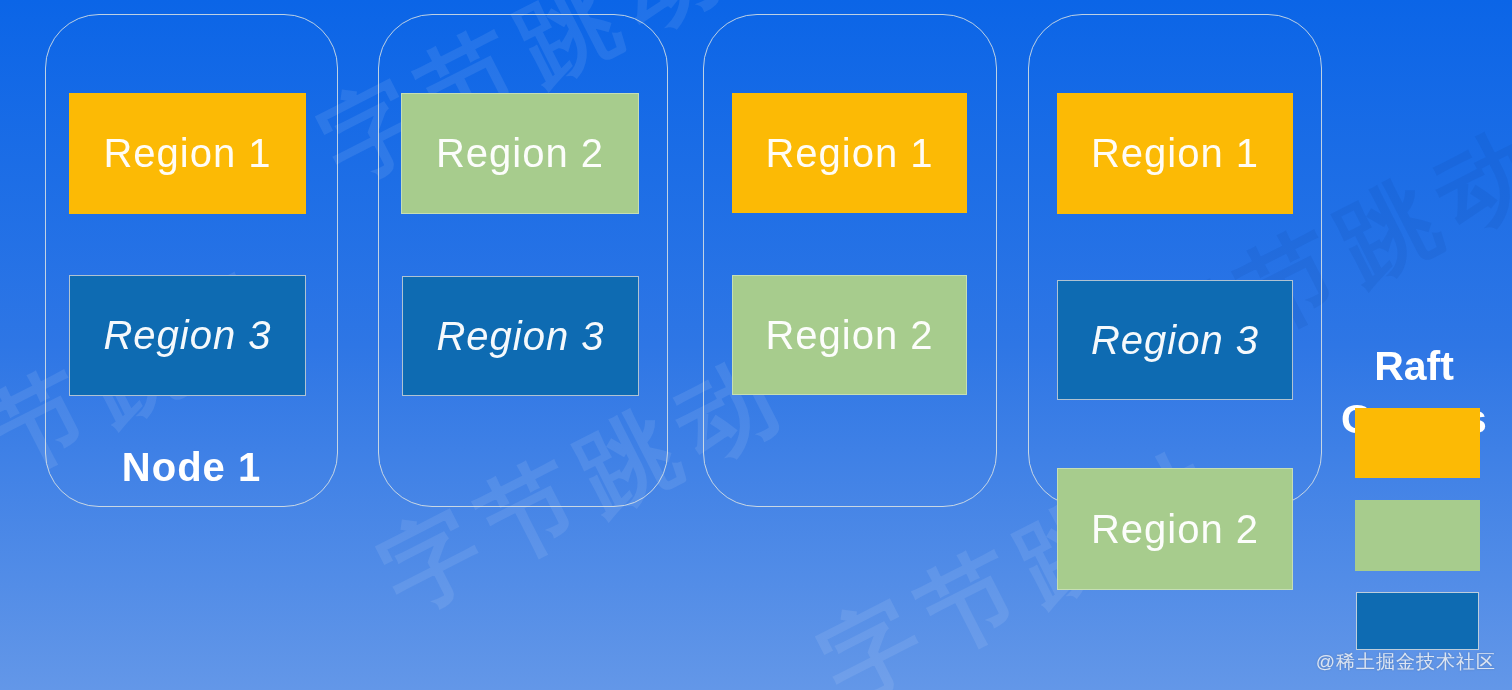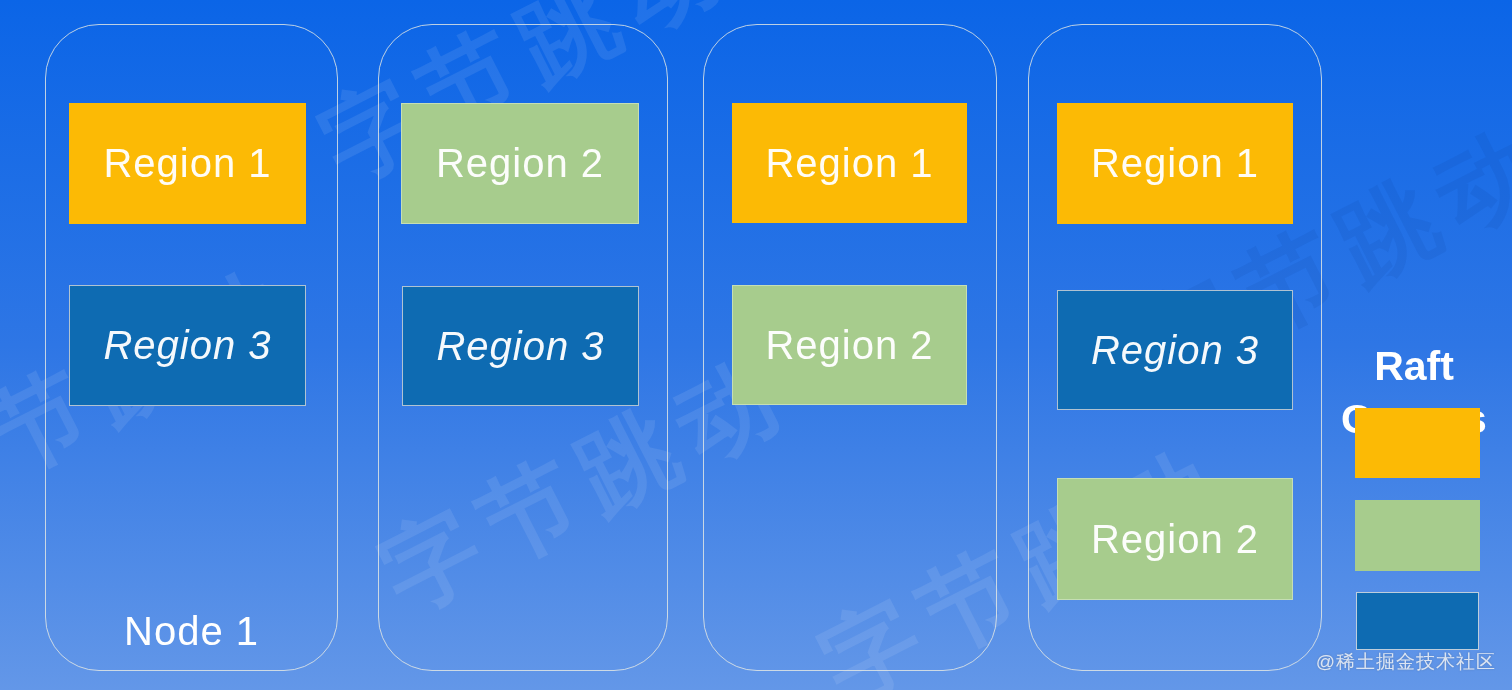--- a/index.html
+++ b/index.html
@@ -32,38 +32,38 @@
   .wm.dark { color: rgba(10,60,150,0.10); }
   #wm1 { left: 330px;  top: 90px;  }
   #wm2 { left: -100px; top: 430px; }
   #wm3 { left: 390px;  top: 520px; }
   #wm4 { left: 830px;  top: 610px; }
   #wm5 { left: 1150px; top: 290px; }
 
   
   .node {
     position: absolute;
-    top: 24px;
-    height: 647px;
+    top: 14px;
+    height: 493px;
     border: 1.5px solid rgba(232,235,228,0.8);
     border-radius: 54px;
     box-sizing: border-box;
   }
   #node1 { left: 45px;   width: 293px; }
   #node2 { left: 378px;  width: 290px; }
   #node3 { left: 703px;  width: 294px; }
   #node4 { left: 1028px; width: 294px; }
 
   .node-label {
     position: absolute;
     left: 0; right: 0;
     bottom: 16px;
     text-align: center;
     font-size: 40px;
-    font-weight: 400;
+    font-weight: 700;
     letter-spacing: 1px;
     color: #ffffff;
   }
 
   
   .region {
     position: absolute;
     display: flex;
     align-items: center;
     justify-content: center;

